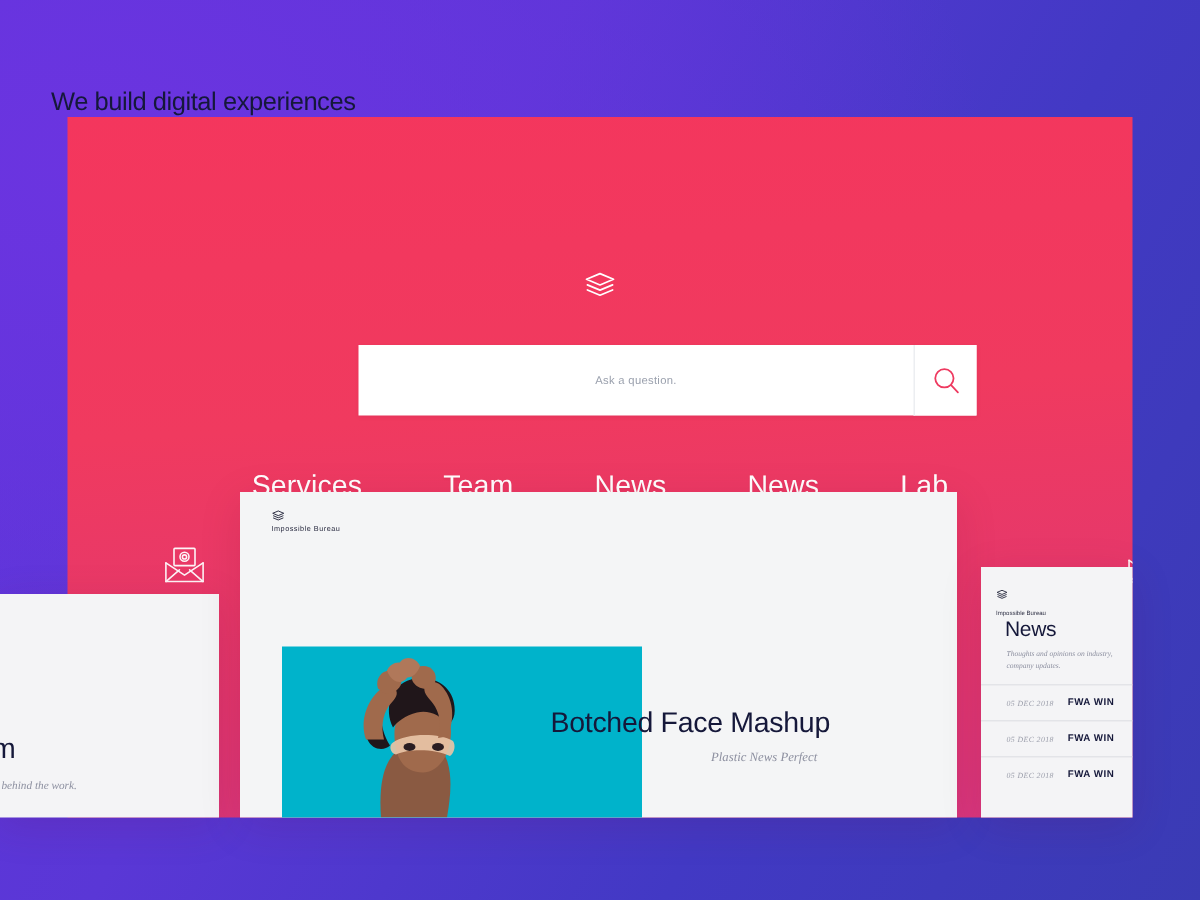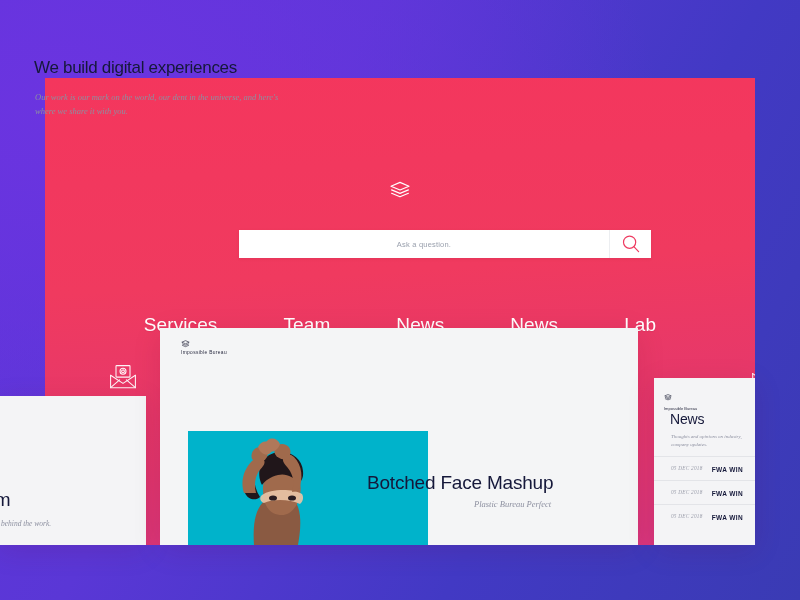--- a/index.html
+++ b/index.html
@@ -21,35 +21,35 @@
   .panel{position:absolute;left:45px;top:78px;width:710px;height:467px;
          background:linear-gradient(176deg,#F4365D 0%,#F03A5F 42%,#E2376F 78%,#D93780 100%);
          overflow:hidden;}
 
   
   .logo-mark{position:absolute;left:50%;top:103px;transform:translateX(-50%);
              width:22px;height:18px;}
   .logo-mark svg{display:block;}
 
   
-  .searchbar{position:absolute;left:194px;top:152px;width:412px;height:28px;
+  .searchbar{position:absolute;left:194px;top:152px;width:412px;height:47px;
              background:#fff;display:flex;align-items:stretch;
              box-shadow:0 1px 3px rgba(120,0,40,.10);}
   .search-input{flex:1;border:0;outline:0;background:transparent;
                 text-align:center;font-size:7.5px;color:#9aa0ad;
                 font-family:"Liberation Sans",sans-serif;letter-spacing:.2px;}
   .search-input::placeholder{color:#9aa0ad;}
   .search-btn{width:42px;border-left:1px solid #ececf0;background:#fff;
               display:flex;align-items:center;justify-content:center;cursor:pointer;border:0;
               border-left:1px solid #eceef1;}
   .search-btn svg{display:block;}
 
   
   .nav{position:absolute;left:0;right:0;top:234px;display:flex;justify-content:center;
-       align-items:flex-start;gap:12px;}
+       align-items:flex-start;gap:0;}
   .nav-item{color:#fff;font-size:19px;font-weight:400;letter-spacing:.1px;
             padding:0 27px;position:relative;cursor:pointer;line-height:26px;
             text-shadow:0 1px 1px rgba(150,10,50,.10);}
   .nav-item .ul{position:absolute;left:50%;transform:translateX(-50%);
                 bottom:-9px;width:56px;height:2px;
                 background:linear-gradient(90deg,#3a0f2a 0%,#4b2fb5 100%);
                 display:none;}
   .nav-item.active .ul{display:block;}
 
   
@@ -195,21 +195,20 @@
           <path d="M11 1.4 20 5.2 11 9 2 5.2z"></path>
           <path d="M2.6 9 11 12.5 19.4 9"></path>
           <path d="M2.6 12.6 11 16.1 19.4 12.6"></path>
         </svg>
       </span>
       <span class="brand-name">Impossible Bureau</span>
     </div>
   </div>
 
   <div class="main-title">We build digital experiences</div>
-  <div class="main-sub">Our work is our mark on the world, our dent in the universe, and here's where we share it with you.</div>
 
   <div class="hero">
     <svg class="hero-person" viewBox="0 0 132 112">
       <g>
         <path d="M44 112 C42 84 48 70 60 64 C70 59 84 62 88 74 C92 86 90 100 88 112 Z" fill="#8A5A42"></path>
         <path d="M54 66 C50 48 58 33 72 33 C86 33 93 46 90 62 C88 74 80 82 72 82 C62 82 56 76 54 66 Z" fill="#A06A4C"></path>
         <path d="M52 52 C46 40 50 24 64 20 C78 16 92 24 93 38 C94 46 90 50 88 50 C84 44 76 40 68 42 C60 44 55 48 52 52 Z" fill="#20161A"></path>
         <path d="M44 44 C36 44 32 52 35 60 C38 67 46 68 50 64 C46 58 44 50 44 44 Z" fill="#20161A"></path>
         <path d="M52 62 C60 56 82 55 92 61 C94 64 93 69 90 71 C80 66 62 66 54 70 C50 69 49 64 52 62 Z" fill="#E8C4A6" opacity="0.92"></path>
         <ellipse cx="63" cy="65" rx="4" ry="2.6" fill="#2A1D22"></ellipse>
@@ -218,21 +217,21 @@
         <path d="M42 26 C40 20 44 14 50 14 C56 14 59 19 57 24 C55 28 50 30 46 29 Z" fill="#A06A4C"></path>
         <path d="M48 14 C50 9 56 7 60 10 C64 13 63 19 59 21 C55 23 50 20 48 14 Z" fill="#B0785A"></path>
         <path d="M88 58 C94 46 92 32 84 24 C80 20 74 21 73 25 C72 30 77 33 80 38 C84 45 84 52 82 59 Z" fill="#A06A4C"></path>
         <path d="M80 22 C82 16 78 11 72 11 C66 11 63 16 65 21 C67 25 72 27 76 26 Z" fill="#A06A4C"></path>
         <path d="M70 11 C68 6 62 4 58 7 C54 10 55 16 59 18 C63 20 68 17 70 11 Z" fill="#B0785A"></path>
       </g>
     </svg>
   </div>
 
   <div class="work-title">Botched Face Mashup</div>
-  <div class="work-sub">Plastic Bureau Perfect</div>
+  <div class="work-sub">Plastic News Perfect</div>
 
   <div class="card card-right">
     <div class="nw-brand">
       <span>
         <svg width="8" height="6.6" viewBox="0 0 22 18" fill="none" stroke="#2b2d42" stroke-width="1.7" stroke-linejoin="round">
           <path d="M11 1.4 20 5.2 11 9 2 5.2z"></path>
           <path d="M2.6 9 11 12.5 19.4 9"></path>
           <path d="M2.6 12.6 11 16.1 19.4 12.6"></path>
         </svg>
       </span>

